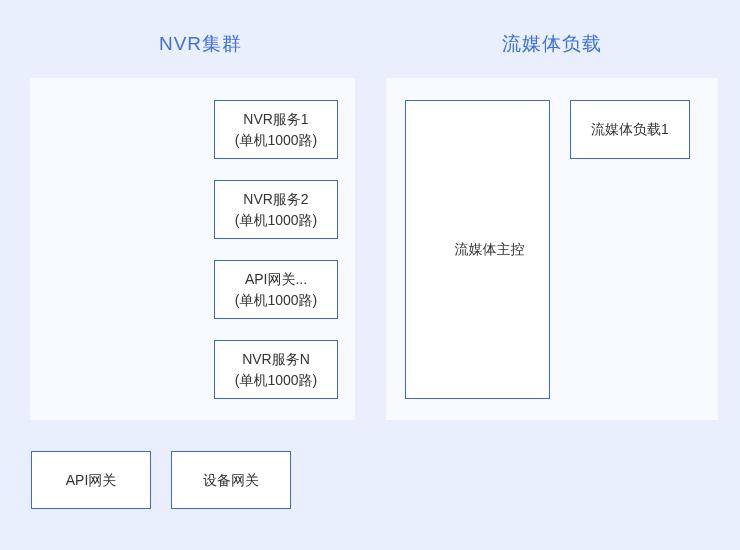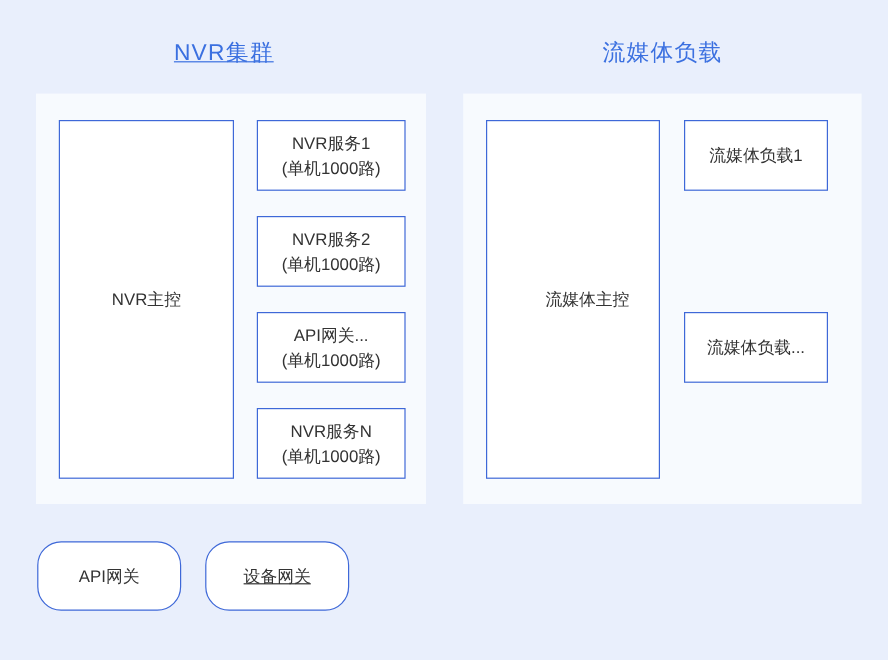--- a/index.html
+++ b/index.html
@@ -16,21 +16,21 @@
   }
   .cluster-title {
     position: absolute;
     top: 31px;
     font-size: 19px;
     font-weight: 500;
     color: #3b70e0;
     text-align: center;
     letter-spacing: 1px;
   }
-  .cluster-title.left  { left: 24px;  width: 325px; text-decoration: underline; }
+  .cluster-title.left  { left: 38px;  width: 325px; }
   .cluster-title.right { left: 386px; width: 332px; }
 
   .panel {
     position: absolute;
     top: 78px;
     height: 342px;
     background: #f7fafe;
   }
   .panel.left  { left: 30px;  width: 325px; }
   .panel.right { left: 386px; width: 332px; }
@@ -65,35 +65,31 @@
   .panel.right .node { width: 120px; }
   .node.n0 { top: 22px;  }
   .node.n1 { top: 102px; }
   .node.n2 { top: 182px; }
   .node.n3 { top: 262px; }
 
   .gateway {
     top: 451px;
     width: 120px;
     height: 58px;
-    border-radius: 20px;
   }
   .gateway.g0 { left: 31px;  }
-  .gateway.g1 { left: 171px; text-decoration: underline; }
+  .gateway.g1 { left: 171px; }
 </style>
 </head>
 <body>
 
 <div class="cluster-title left">NVR集群</div>
 <div class="cluster-title right">流媒体负载</div>
 
 <div class="panel left">
-  <div class="box master">
-    <div>NVR主控</div>
-  </div>
   <div class="box node n0">
     <div>NVR服务1</div>
     <div>(单机1000路)</div>
   </div>
   <div class="box node n1">
     <div>NVR服务2</div>
     <div>(单机1000路)</div>
   </div>
   <div class="box node n2">
     <div>API网关...</div>
@@ -105,23 +101,20 @@
   </div>
 </div>
 
 <div class="panel right">
   <div class="box master">
     <div>流媒体主控</div>
   </div>
   <div class="box node n0">
     <div>流媒体负载1</div>
   </div>
-  <div class="box node n2">
-    <div>流媒体负载...</div>
-  </div>
 </div>
 
 <div class="box gateway g0">
   <div>API网关</div>
 </div>
 <div class="box gateway g1">
   <div>设备网关</div>
 </div>
 
 </body></html>

